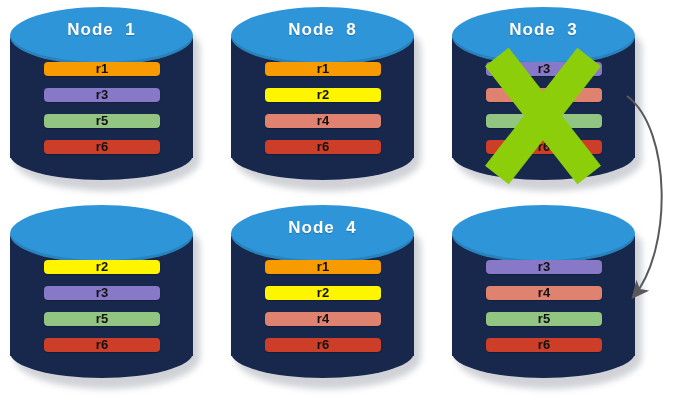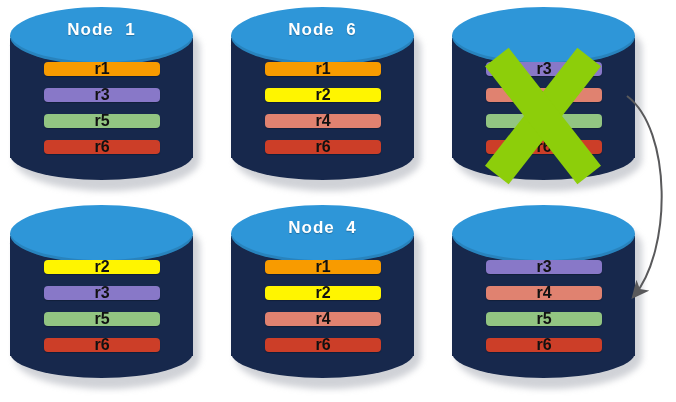--- a/index.html
+++ b/index.html
@@ -88,21 +88,21 @@
     left: 36px;
     top: 56px;
     width: 116px;
   }
   .row-bar {
     position: relative;
     height: 14px;
     margin-bottom: 12px;
     border-radius: 4px;
     text-align: center;
-    font-size: 16px;
+    font-size: 13px;
     font-weight: bold;
     color: #111111;
     line-height: 14px;
     box-shadow: 0 1px 1px rgba(0,0,0,0.25);
   }
 
   
   .x-mark {
     position: absolute;
     left: 28px;
@@ -150,34 +150,35 @@
       <div class="row-bar" style="background: rgb(146, 197, 130);">r5</div>
       <div class="row-bar" style="background: rgb(204, 62, 40);">r6</div>
     </div>
   </div>
 
   <div class="node c2 r1">
     <div class="cyl-shadow"></div>
     <div class="cyl-body" style="background: rgb(23, 40, 76);"></div>
     <div class="cyl-body-rect" style="background: rgb(23, 40, 76);"></div>
     <div class="cyl-top" style="background: rgb(46, 150, 216);"></div>
-    <div class="node-label">Node  6</div>
+    <div class="node-label">Node  8</div>
     <div class="rows">
       <div class="row-bar" style="background: rgb(248, 155, 0);">r1</div>
       <div class="row-bar" style="background: rgb(255, 245, 0);">r2</div>
       <div class="row-bar" style="background: rgb(224, 130, 112);">r4</div>
       <div class="row-bar" style="background: rgb(204, 62, 40);">r6</div>
     </div>
   </div>
 
   <div class="node c3 r1">
     <div class="cyl-shadow"></div>
     <div class="cyl-body" style="background: rgb(23, 40, 76);"></div>
     <div class="cyl-body-rect" style="background: rgb(23, 40, 76);"></div>
     <div class="cyl-top" style="background: rgb(46, 150, 216);"></div>
+    <div class="node-label">Node  3</div>
     <div class="rows">
       <div class="row-bar" style="background: rgb(136, 120, 200);">r3</div>
       <div class="row-bar" style="background: rgb(224, 130, 112);">r4</div>
       <div class="row-bar" style="background: rgb(146, 197, 130);">r5</div>
       <div class="row-bar" style="background: rgb(204, 62, 40);">r6</div>
     </div>
     <div class="x-mark">
       <div class="bar a" style="background: rgb(141, 206, 10);"></div>
       <div class="bar b" style="background: rgb(141, 206, 10);"></div>
     </div>

